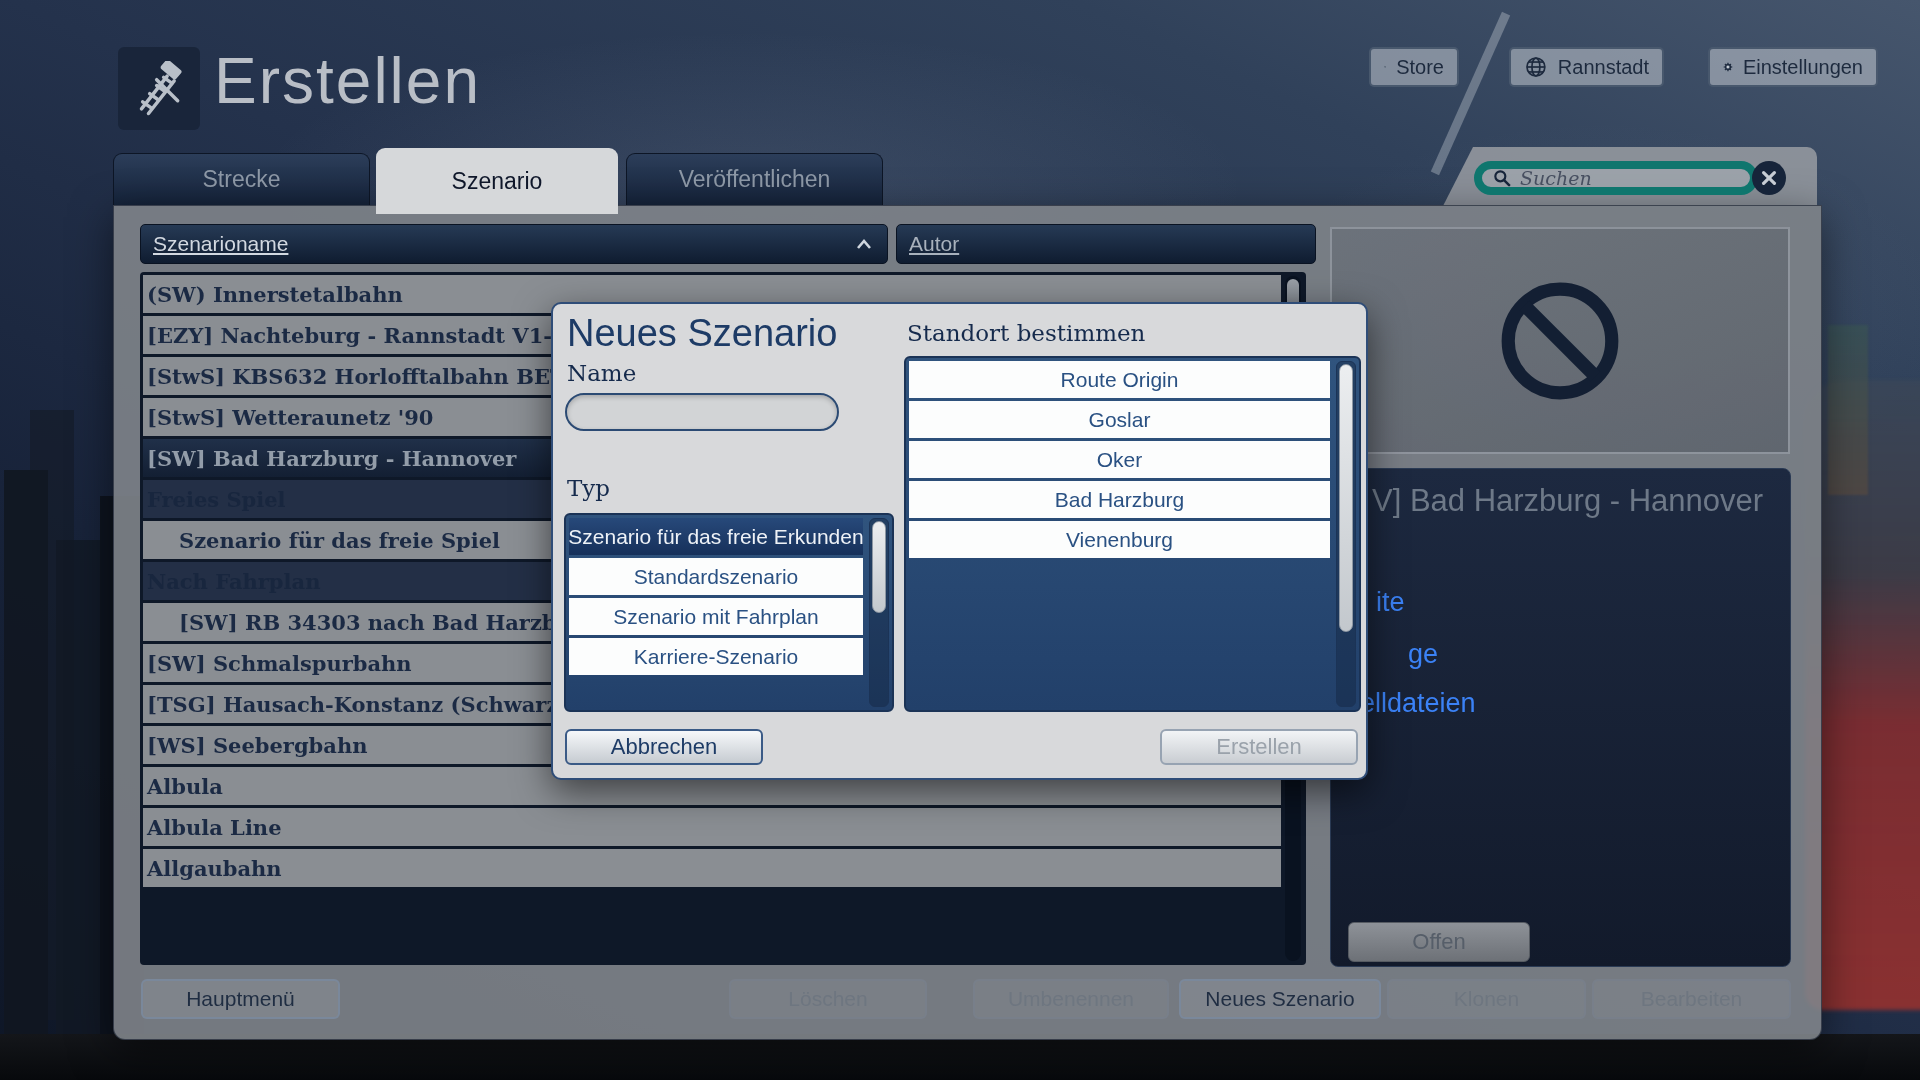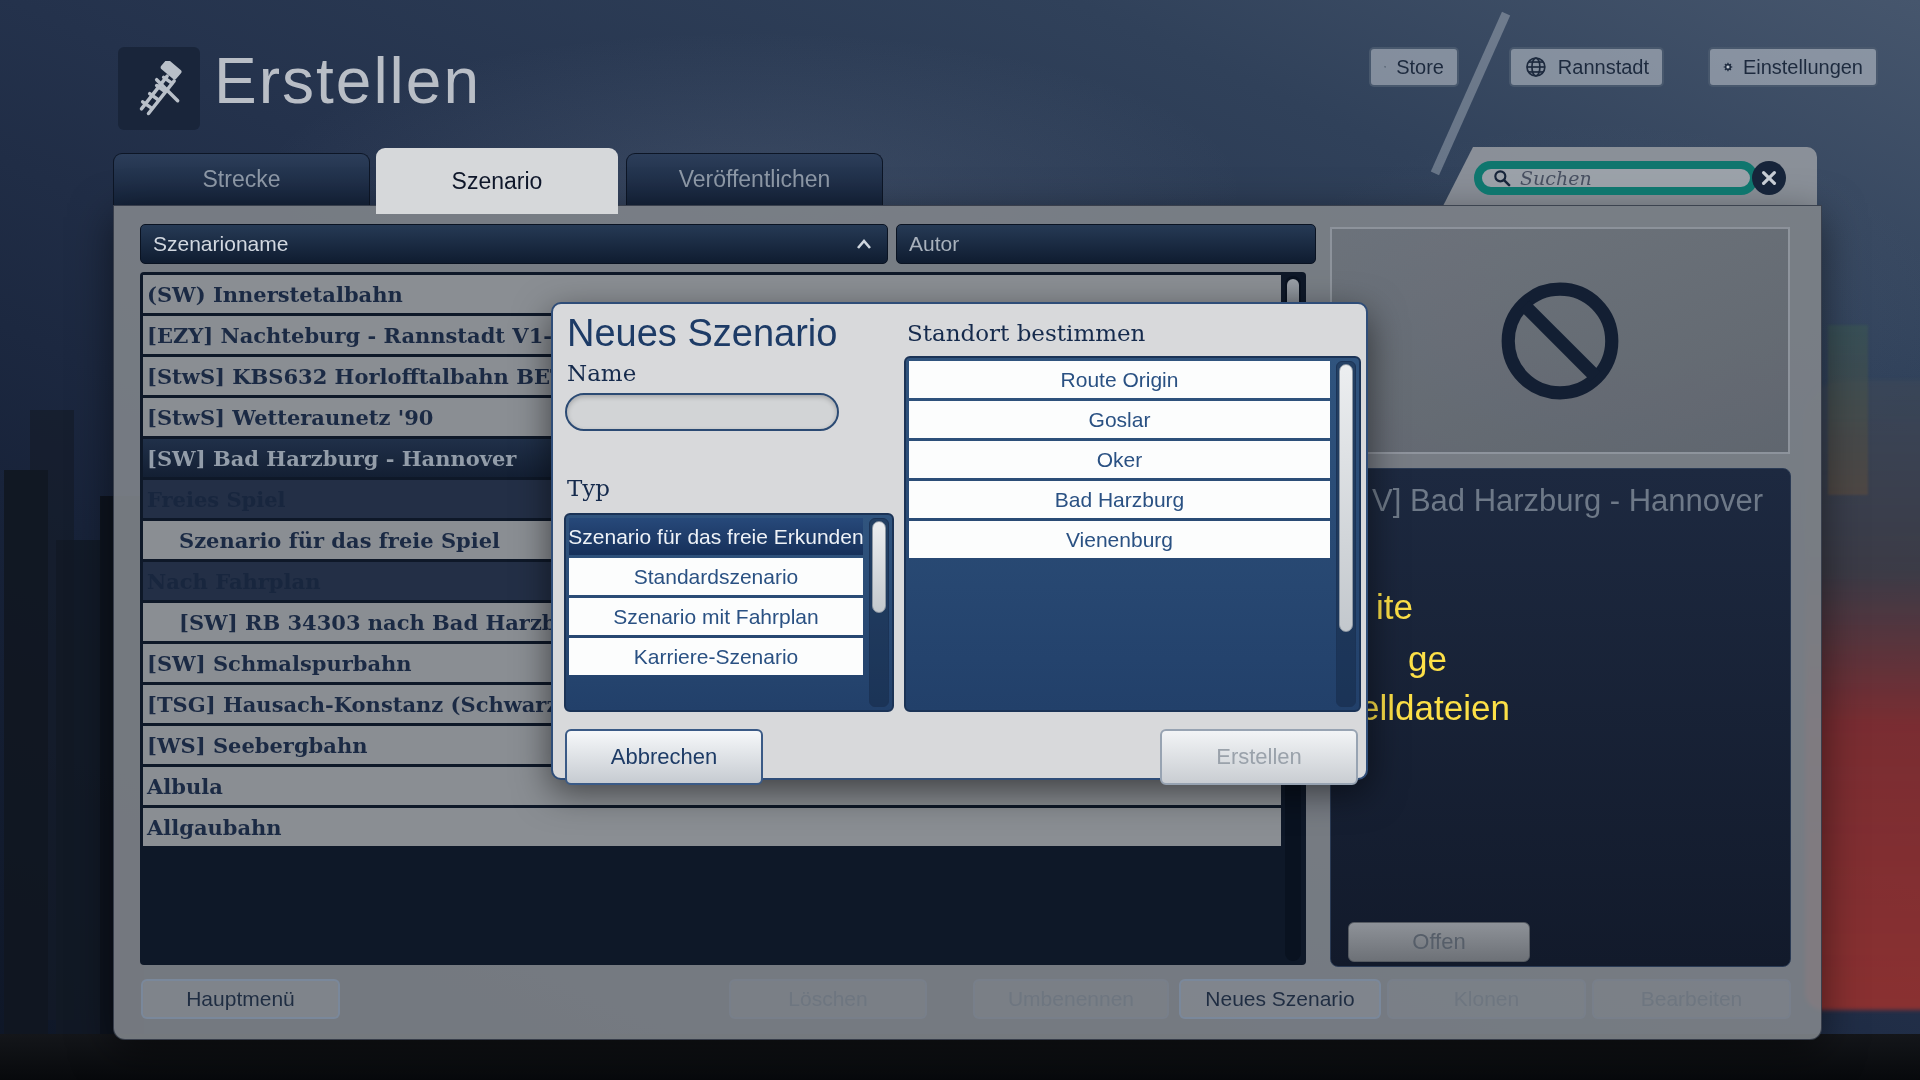--- a/index.html
+++ b/index.html
@@ -63,21 +63,21 @@
   .search-input::placeholder{color:#474f60;}
   .search-clear{position:absolute;left:1752px;top:161px;width:34px;height:34px;z-index:5;
     border-radius:50%;background:#16243a;display:flex;align-items:center;justify-content:center;}
 
   
   .main-panel{position:absolute;left:113px;top:205px;width:1707px;height:833px;z-index:3;
     background:rgba(128,132,138,0.9);border:1px solid rgba(15,24,40,0.6);
     border-radius:0 0 12px 12px;box-shadow:0 12px 42px rgba(0,0,0,0.5);}
   .col-header{position:absolute;height:40px;z-index:4;box-sizing:border-box;
     background:linear-gradient(180deg,#263a55,#0f1c30);border:1px solid #0a1322;
-    border-radius:5px;display:flex;align-items:center;padding:0 12px;font-size:21px;}
+    border-radius:5px;display:flex;align-items:center;padding:0 12px;font-size:21px;text-decoration:underline;}
   .col-szenarioname{left:140px;top:224px;width:748px;color:#d2d8e0;}
   .col-autor{left:896px;top:224px;width:420px;color:#a8b1bc;}
   .sort-chevron{margin-left:auto;}
 
   .list-box{position:absolute;left:140px;top:272px;width:1166px;height:693px;z-index:4;
     box-sizing:border-box;background:#0e1828;border-radius:4px;padding:3px;}
   .row{height:38px;margin:0 22px 3px 0;display:flex;align-items:center;padding:0 4px;
     font-family:"DejaVu Serif",serif;font-weight:700;font-size:21px;white-space:nowrap;}
   .row.normal{background:#8a8e93;color:#1b2a44;}
   .row.selected{background:linear-gradient(180deg,#203049,#131f33);color:#939da9;}
@@ -90,21 +90,21 @@
 
   
   .preview-box{position:absolute;left:1330px;top:227px;width:460px;height:227px;z-index:4;
     box-sizing:border-box;border:2px solid rgba(158,164,172,0.7);
     background:linear-gradient(160deg,rgba(92,98,108,0.4),rgba(62,68,78,0.4));
     display:flex;align-items:center;justify-content:center;}
   .info-panel{position:absolute;left:1330px;top:468px;width:461px;height:499px;z-index:4;
     box-sizing:border-box;background:linear-gradient(180deg,#1d2940,#121a2b);
     border:1px solid #2a3a54;border-radius:8px;}
   .info-title{position:absolute;left:1372px;top:483px;z-index:5;font-size:31px;color:#6e7988;}
-  .frag{position:absolute;z-index:5;font-size:35px;color:#fde047;}
+  .frag{position:absolute;z-index:5;font-size:27px;color:#3b82f6;}
   .frag1{left:1376px;top:587px;}
   .frag2{left:1376px;top:639px;margin-left:32px;}
   .frag3{left:1360px;top:688px;}
   .offen-btn{position:absolute;left:1348px;top:922px;width:182px;height:40px;z-index:5;
     box-sizing:border-box;background:linear-gradient(180deg,#8e9298,#6d7177);
     border:1px solid #565b62;border-radius:6px;color:#565e69;font-size:22px;
     display:flex;align-items:center;justify-content:center;}
 
   
   .fbtn{position:absolute;top:979px;height:40px;z-index:5;box-sizing:border-box;
@@ -138,21 +138,21 @@
   .opt{height:37px;margin:0 26px 3px 0;display:flex;align-items:center;justify-content:center;
     font-size:21px;white-space:nowrap;}
   .opt.white{background:#fcfdfd;color:#2a5183;}
   .opt.sel{background:linear-gradient(180deg,#27497a,#16305a);color:#eef2f7;}
   .dlg-scroll{position:absolute;right:3px;top:3px;bottom:3px;width:20px;box-sizing:border-box;
     background:rgba(14,28,52,0.35);border:1px solid #1b3356;border-radius:6px;}
   .dlg-scroll-thumb{position:absolute;left:2px;right:2px;top:2px;box-sizing:border-box;
     background:linear-gradient(180deg,#eceef0,#c3c8cd);border:1px solid #8d97a3;border-radius:8px;}
   .thumb-type{height:92px;}
   .thumb-loc{height:268px;}
-  .dlg-btn{position:absolute;top:425px;width:198px;height:56px;box-sizing:border-box;
+  .dlg-btn{position:absolute;top:425px;width:198px;height:36px;box-sizing:border-box;
     border-radius:6px;font-size:22px;display:flex;align-items:center;justify-content:center;}
   .dlg-btn.cancel{left:12px;background:linear-gradient(180deg,#f6f8fa,#c6cbd1);
     border:2px solid #3a5a86;color:#1d3b66;}
   .dlg-btn.create{left:607px;background:linear-gradient(180deg,#f2f4f6,#c9cdd2);
     border:2px solid #97a3b2;color:#9aa2ab;}
 </style>
 </head>
 <body>
 
 <div class="screen">
@@ -267,20 +267,21 @@
       <div class="row normal">[StwS] Wetteraunetz '90</div>
       <div class="row selected">[SW] Bad Harzburg - Hannover</div>
       <div class="row group">Freies Spiel</div>
       <div class="row child">Szenario für das freie Spiel</div>
       <div class="row group">Nach Fahrplan</div>
       <div class="row child">[SW] RB 34303 nach Bad Harzburg</div>
       <div class="row normal">[SW] Schmalspurbahn</div>
       <div class="row normal">[TSG] Hausach-Konstanz (Schwarzwaldbahn)</div>
       <div class="row normal">[WS] Seebergbahn</div>
       <div class="row normal">Albula</div>
+      <div class="row normal">Albula Line</div>
       <div class="row normal">Allgaubahn</div>
     </div>
   <div class="main-scroll">
     <div class="main-scroll-thumb"></div>
   </div>
 
   <div class="preview-box">
     <svg width="132" height="132" viewBox="0 0 130 130">
       <circle cx="65" cy="65" r="51" fill="none" stroke="#131f33" stroke-width="13"></circle>
       <line x1="30" y1="30" x2="100" y2="100" stroke="#131f33" stroke-width="13"></line>

